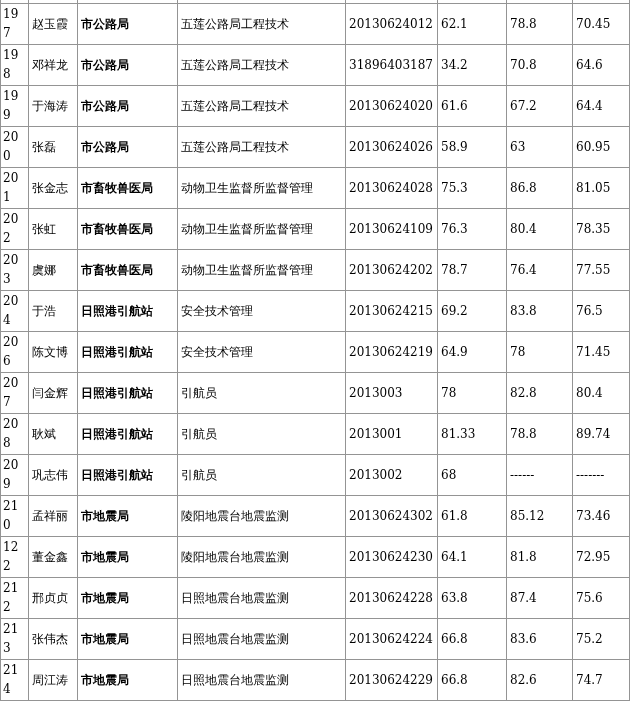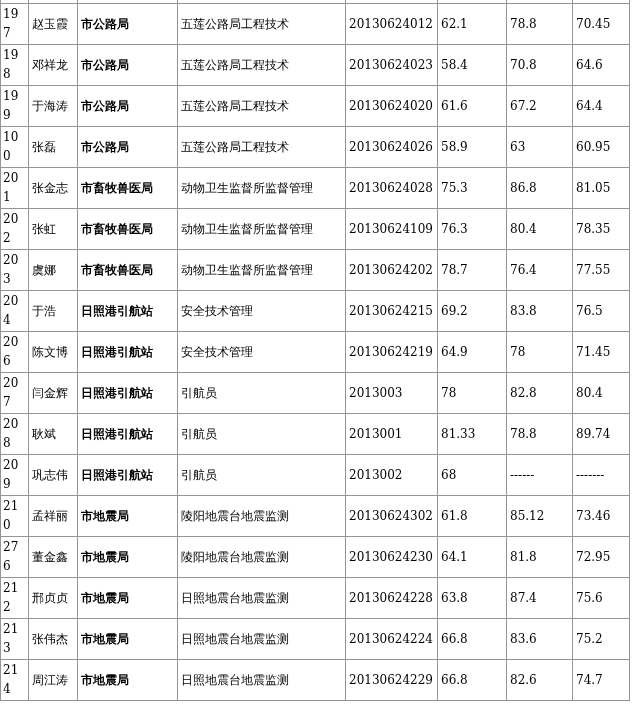--- a/index.html
+++ b/index.html
@@ -74,37 +74,37 @@
         <td>20130624012</td>
         <td>62.1</td>
         <td>78.8</td>
         <td>70.45</td>
       </tr>
       <tr class="row-std">
         <td>198</td>
         <td>邓祥龙</td>
         <td>市公路局</td>
         <td>五莲公路局工程技术</td>
-        <td>20130624023</td>
-        <td>58.4</td>
+        <td>31896403187</td>
+        <td>34.2</td>
         <td>70.8</td>
         <td>64.6</td>
       </tr>
       <tr class="row-std">
         <td>199</td>
         <td>于海涛</td>
         <td>市公路局</td>
         <td>五莲公路局工程技术</td>
         <td>20130624020</td>
         <td>61.6</td>
         <td>67.2</td>
         <td>64.4</td>
       </tr>
       <tr class="row-std">
-        <td>100</td>
+        <td>200</td>
         <td>张磊</td>
         <td>市公路局</td>
         <td>五莲公路局工程技术</td>
         <td>20130624026</td>
         <td>58.9</td>
         <td>63</td>
         <td>60.95</td>
       </tr>
       <tr class="row-std">
         <td>201</td>
@@ -190,21 +190,21 @@
         <td>210</td>
         <td>孟祥丽</td>
         <td>市地震局</td>
         <td>陵阳地震台地震监测</td>
         <td>20130624302</td>
         <td>61.8</td>
         <td>85.12</td>
         <td>73.46</td>
       </tr>
       <tr class="row-std">
-        <td>276</td>
+        <td>122</td>
         <td>董金鑫</td>
         <td>市地震局</td>
         <td>陵阳地震台地震监测</td>
         <td>20130624230</td>
         <td>64.1</td>
         <td>81.8</td>
         <td>72.95</td>
       </tr>
       <tr class="row-std">
         <td>212</td>

